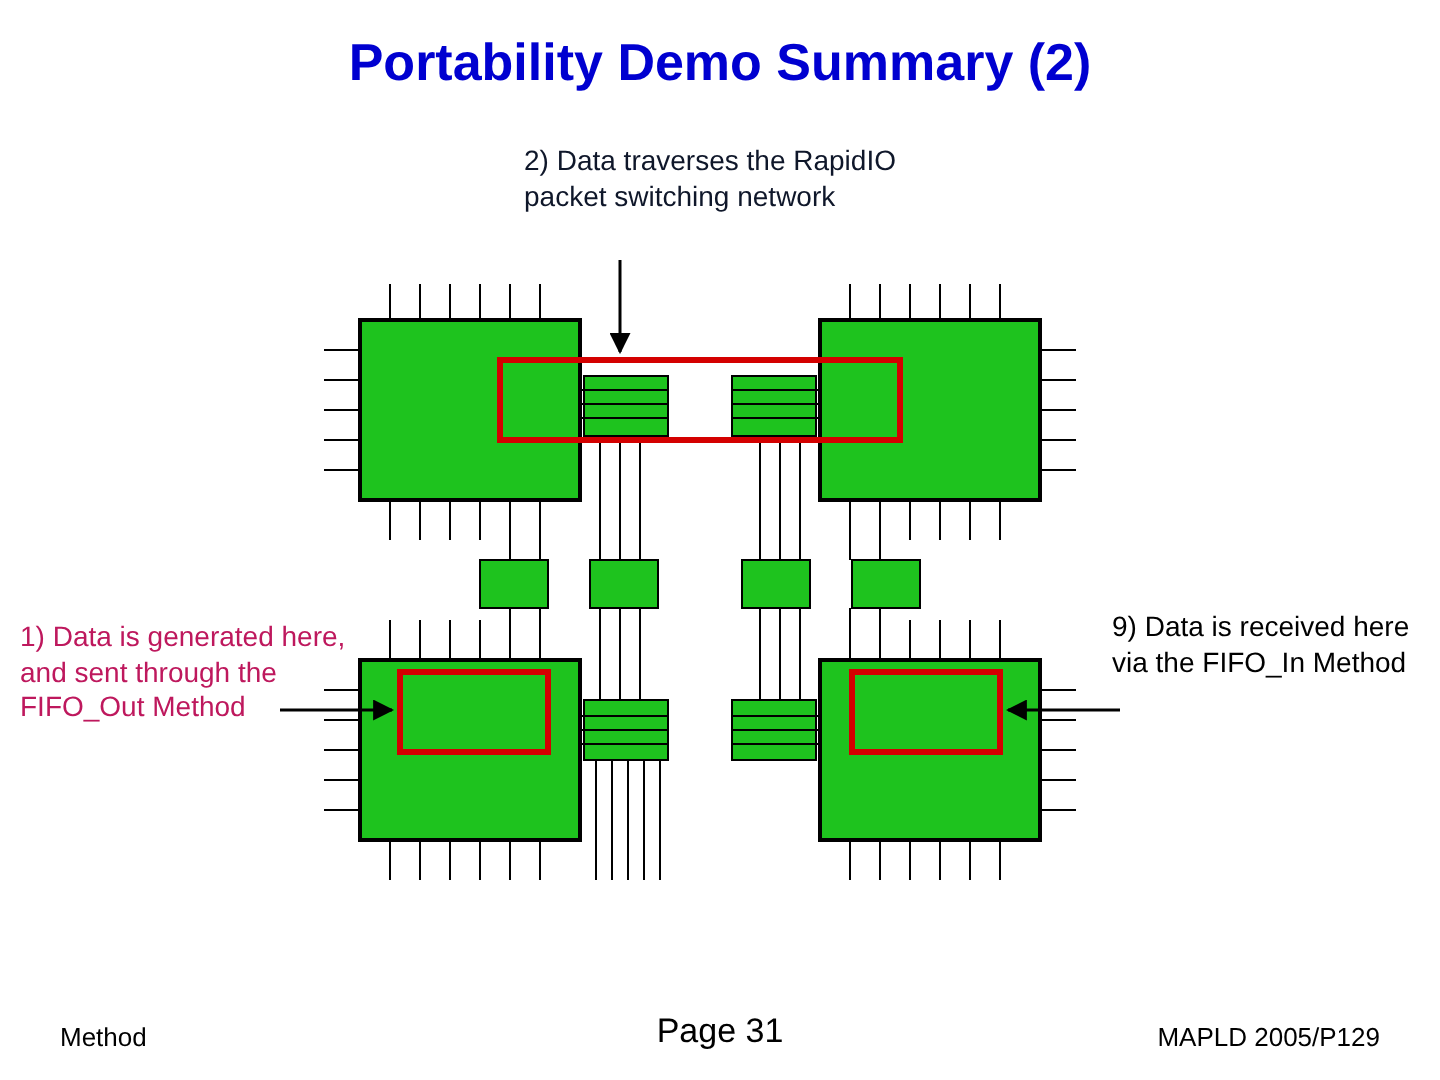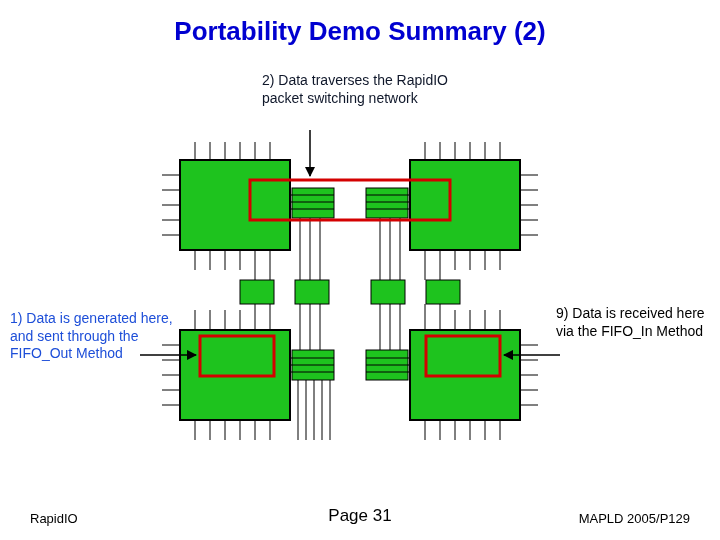--- a/index.html
+++ b/index.html
@@ -2,21 +2,21 @@
 <html><head>
 <meta charset="utf-8">
 <style>
   * { margin: 0; padding: 0; box-sizing: border-box; }
   html, body { width: 720px; height: 540px; font-family: Arial, Helvetica, sans-serif; background: #fff; }
   .slide { position: relative; width: 720px; height: 540px; }
 
   .title { position: absolute; left: 0; right: 0; top: 16px; text-align: center; font-size: 26px; font-weight: bold; color: #0000D0; }
 
   .caption2 { position: absolute; left: 246px; top: 72px; width: 200px; font-size: 14px; line-height: 1.25; color: #0f172a; margin-left: 16px; }
-  .caption1 { position: absolute; left: 10px;  top: 310px; width: 170px; font-size: 14px; line-height: 1.25; color: #1d4ed8; }
+  .caption1 { position: absolute; left: 10px;  top: 310px; width: 170px; font-size: 14px; line-height: 1.25; color: #be185d; }
   .caption3 { position: absolute; left: 556px; top: 305px; width: 150px; font-size: 14px; line-height: 1.25; color: #000; }
 
   .footer-l { position: absolute; left: 30px;  bottom: 14px; font-size: 13px; }
   .footer-c { position: absolute; left: 0; right: 0; bottom: 14px; text-align: center; font-size: 17px; }
   .footer-r { position: absolute; right: 30px; bottom: 14px; font-size: 13px; }
 
   .block-label { position: absolute; font-size: 14px; font-weight: bold; color: #000; background: transparent; }
 
   
   .diagram { position: absolute; left: 140px; top: 130px; width: 420px; height: 340px; }
@@ -204,17 +204,17 @@
     <g stroke="#000" stroke-width="1.5" fill="none">
 
       <line x1="0" y1="225" x2="56" y2="225" marker-end="url(#arrow)"></line>
 
       <line x1="170" y1="0" x2="170" y2="46" marker-end="url(#arrow)"></line>
 
       <line x1="420" y1="225" x2="364" y2="225" marker-end="url(#arrow)"></line>
     </g>
   </svg>
 
-  <div class="footer-l">RapidIO</div>
+  <div class="footer-l">Method</div>
   <div class="footer-c">Page 31</div>
   <div class="footer-r">MAPLD 2005/P129</div>
 
 </div>
 
 </body></html>

